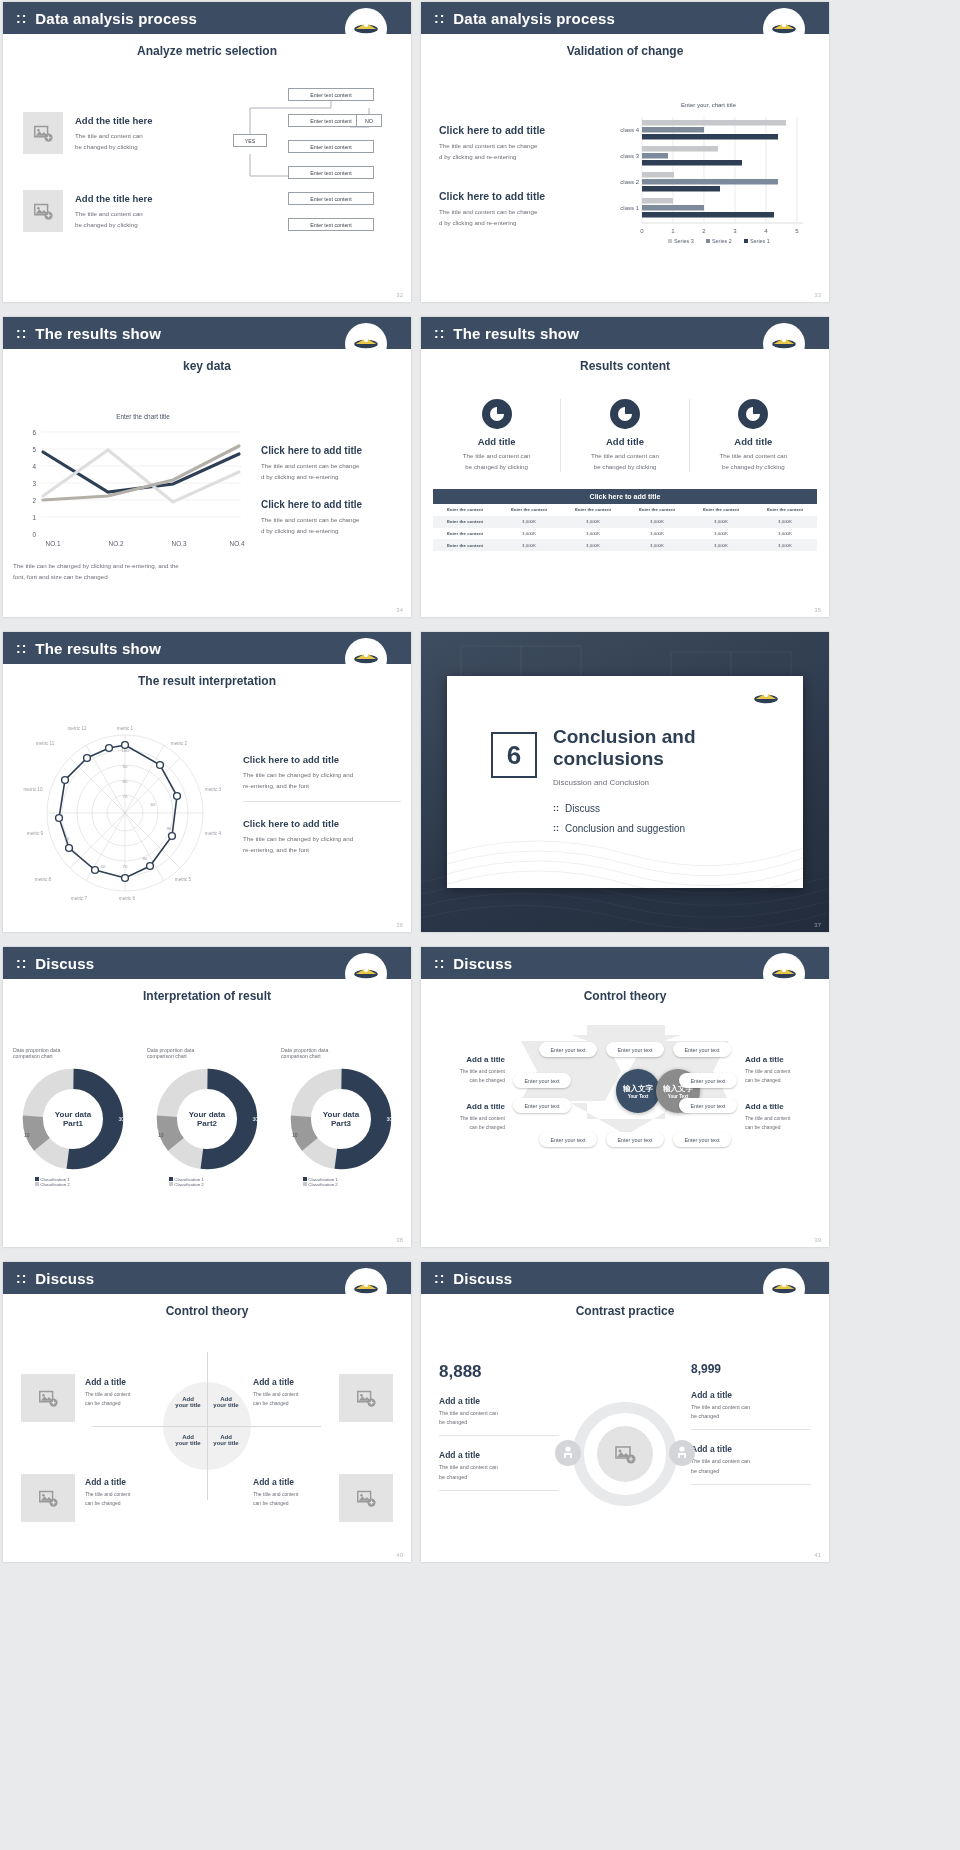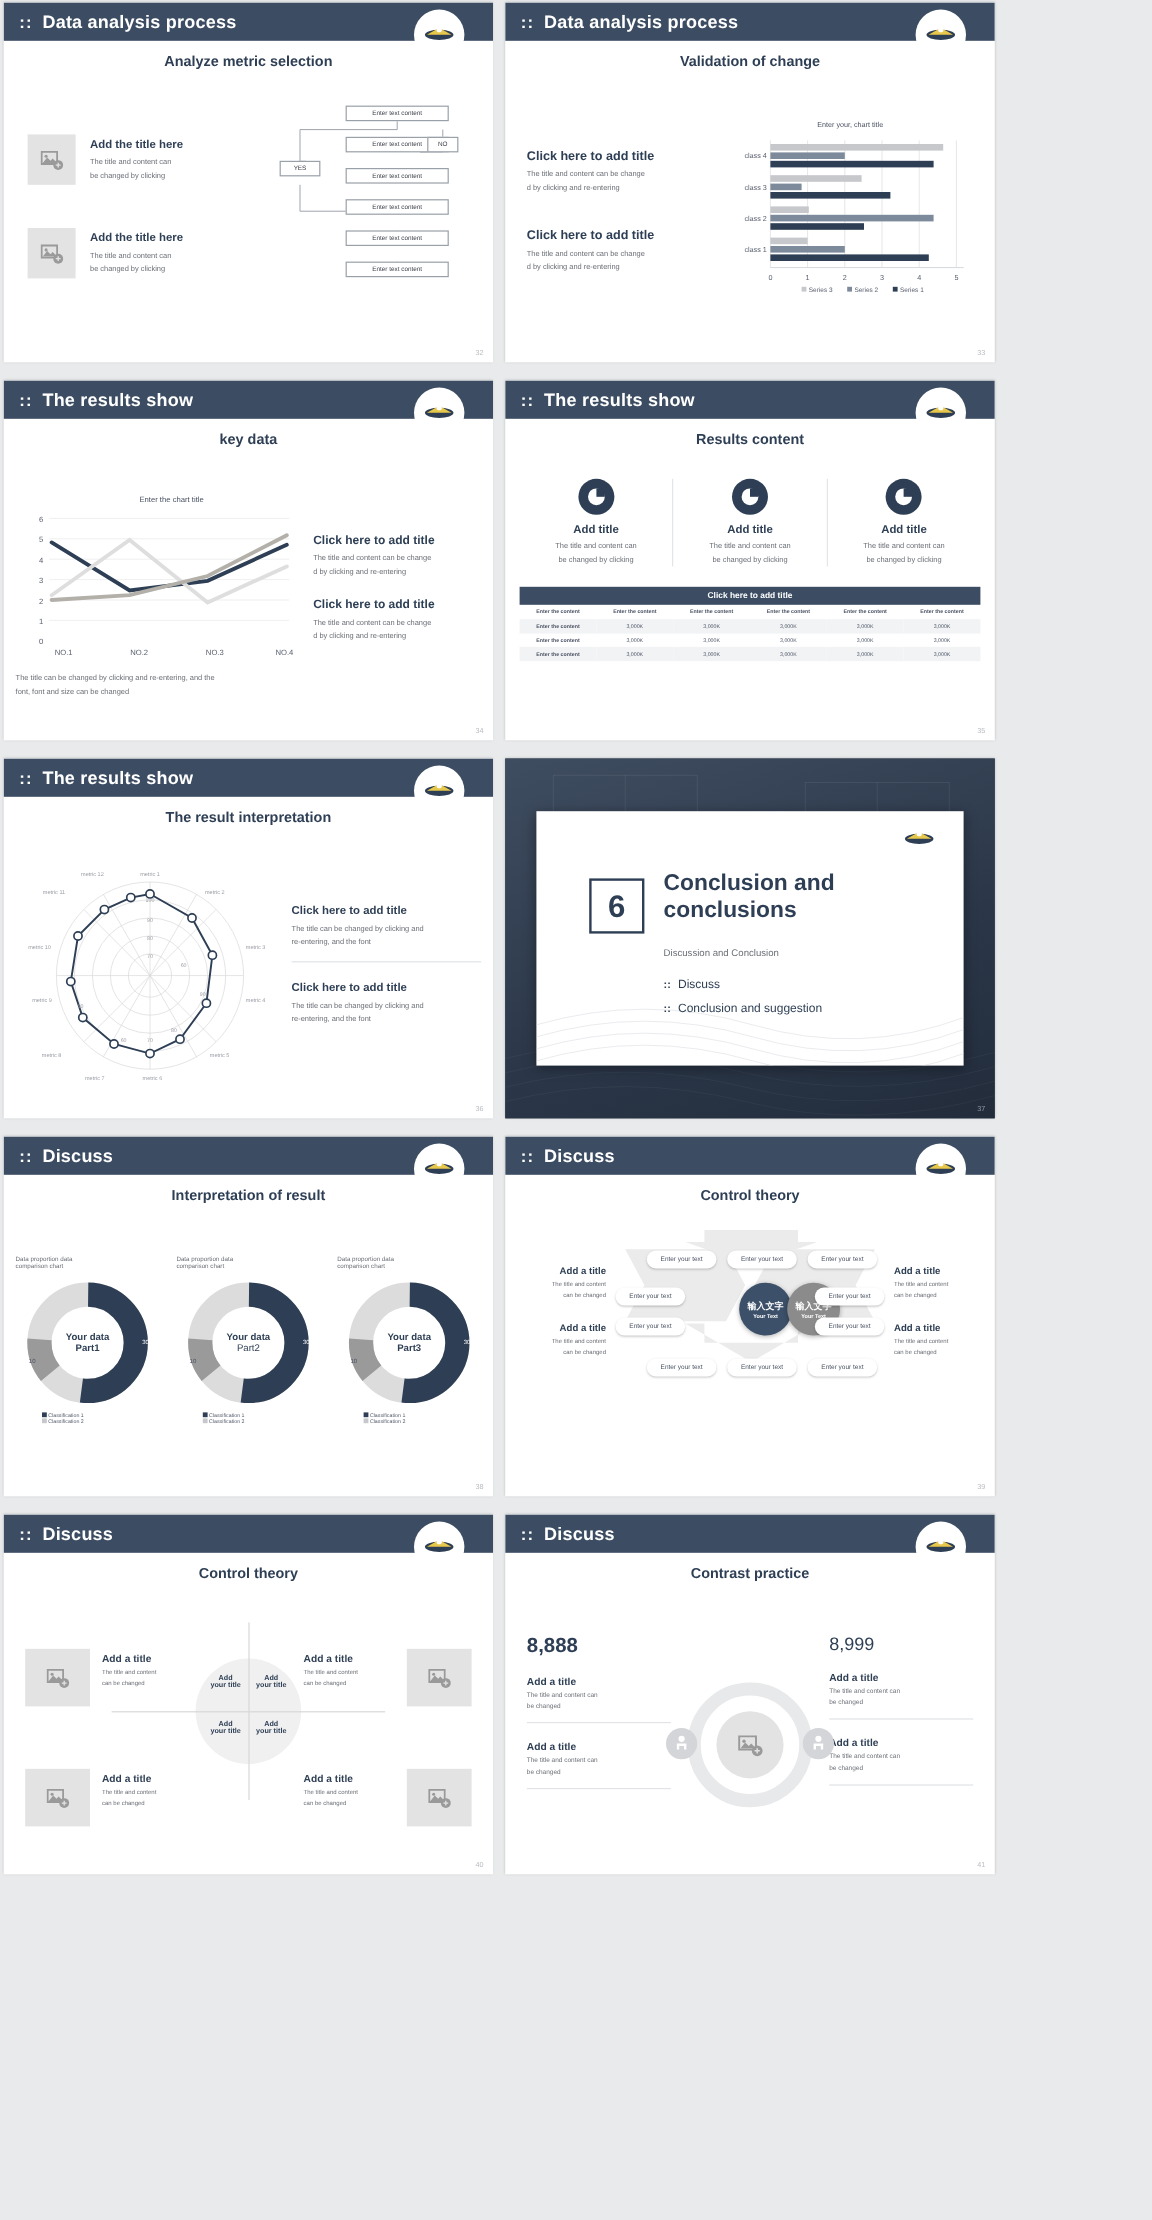--- a/index.html
+++ b/index.html
@@ -513,21 +513,21 @@
         <path d="M0 36 Q90 10 180 36 T356 30"></path>
             <path d="M0 46 Q90 20 180 46 T356 40"></path>
         <path d="M0 56 Q90 30 180 56 T356 50"></path>
             <path d="M0 66 Q90 40 180 66 T356 60"></path>
       </g>
     </svg>
     <div style="position:absolute;left:44px;top:56px;width:46px;height:46px;border:2px solid #2e3f55;display:flex;align-items:center;justify-content:center;font-size:26px;font-weight:bold;color:#2e3f55">6</div>
     <div style="position:absolute;left:106px;top:50px;width:230px">
       <div style="font-size:19px;font-weight:bold;color:#2e3f55;line-height:1.15">Conclusion and</div>
       <div style="font-size:19px;font-weight:bold;color:#2e3f55;line-height:1.15">conclusions</div>
-      <div style="font-size:8px;color:#6b6f76;margin-top:20px">Discussion and Conclusion</div>
+      <div style="font-size:8px;color:#6b6f76;margin-top:8px">Discussion and Conclusion</div>
       <div style="margin-top:16px;display:flex;align-items:center;gap:6px">
         <span style="font-size:9px;font-weight:bold;color:#2e3f55;line-height:7px">::</span>
         <span style="font-size:10px;color:#2e3f55">Discuss</span>
       </div>
       <div style="margin-top:9px;display:flex;align-items:center;gap:6px">
         <span style="font-size:9px;font-weight:bold;color:#2e3f55;line-height:7px">::</span>
         <span style="font-size:10px;color:#2e3f55">Conclusion and suggestion</span>
       </div>
     </div>
   </div>
@@ -576,21 +576,21 @@
       <div class="tiny" style="text-align:left;margin-left:4px">Data proportion data</div>
       <div class="tiny" style="text-align:left;margin-left:4px">comparison chart</div>
       <div style="position:relative;width:106px;height:106px;margin:7px auto 0">
         <svg width="106" height="106" viewBox="0 0 42 42">
           <circle cx="21" cy="21" r="15.9" fill="none" stroke="#dcdcdc" stroke-width="8"></circle>
           <circle cx="21" cy="21" r="15.9" fill="none" stroke="#2e3f55" stroke-width="8" stroke-dasharray="52 48" stroke-dashoffset="25"></circle>
           <circle cx="21" cy="21" r="15.9" fill="none" stroke="#9a9a9a" stroke-width="8" stroke-dasharray="12 88" stroke-dashoffset="-39"></circle>
         </svg>
         <div style="position:absolute;inset:0;display:flex;flex-direction:column;align-items:center;justify-content:center">
           <span style="font-size:8px;font-weight:bold;color:#2e3f55">Your data</span>
-          <span style="font-size:8px;font-weight:normal;color:#2e3f55">Part2</span>
+          <span style="font-size:8px;font-weight:bold;color:#2e3f55">Part2</span>
         </div>
         <span class="donutlbl" style="position:absolute;left:40px;top:-2px;color:#fff">12</span>
         <span class="donutlbl" style="position:absolute;right:2px;top:50px;color:#fff">30</span>
         <span class="donutlbl" style="position:absolute;left:4px;top:66px">10</span>
       </div>
       <div style="margin-top:5px;text-align:left;margin-left:26px">
         <div class="legend"><span style="display:inline-block;width:4px;height:4px;background:#2e3f55"></span> <span>Classification 1</span></div>
         <div class="legend"><span style="display:inline-block;width:4px;height:4px;background:#c6c8cb"></span> <span>Classification 2</span></div>
       </div>
     </div>
@@ -811,21 +811,21 @@
     </div>
     <div style="margin-top:14px">
       <div class="h3" style="font-size:8.5px">Add a title</div>
       <div class="p" style="font-size:5.4px;margin-top:3px">The title and content can</div>
       <div class="p" style="font-size:5.4px">be changed</div>
       <div style="height:1px;background:#e2e3e6;margin-top:8px"></div>
     </div>
   </div>
 
   <div style="position:absolute;right:18px;top:100px;width:120px">
-    <div style="font-size:15px;font-weight:normal;color:#2e3f55">8,999</div>
+    <div style="font-size:12px;font-weight:bold;color:#2e3f55">8,999</div>
     <div style="margin-top:14px">
       <div class="h3" style="font-size:8.5px">Add a title</div>
       <div class="p" style="font-size:5.4px;margin-top:3px">The title and content can</div>
       <div class="p" style="font-size:5.4px">be changed</div>
       <div style="height:1px;background:#e2e3e6;margin-top:8px"></div>
     </div>
     <div style="margin-top:14px">
       <div class="h3" style="font-size:8.5px">Add a title</div>
       <div class="p" style="font-size:5.4px;margin-top:3px">The title and content can</div>
       <div class="p" style="font-size:5.4px">be changed</div>

